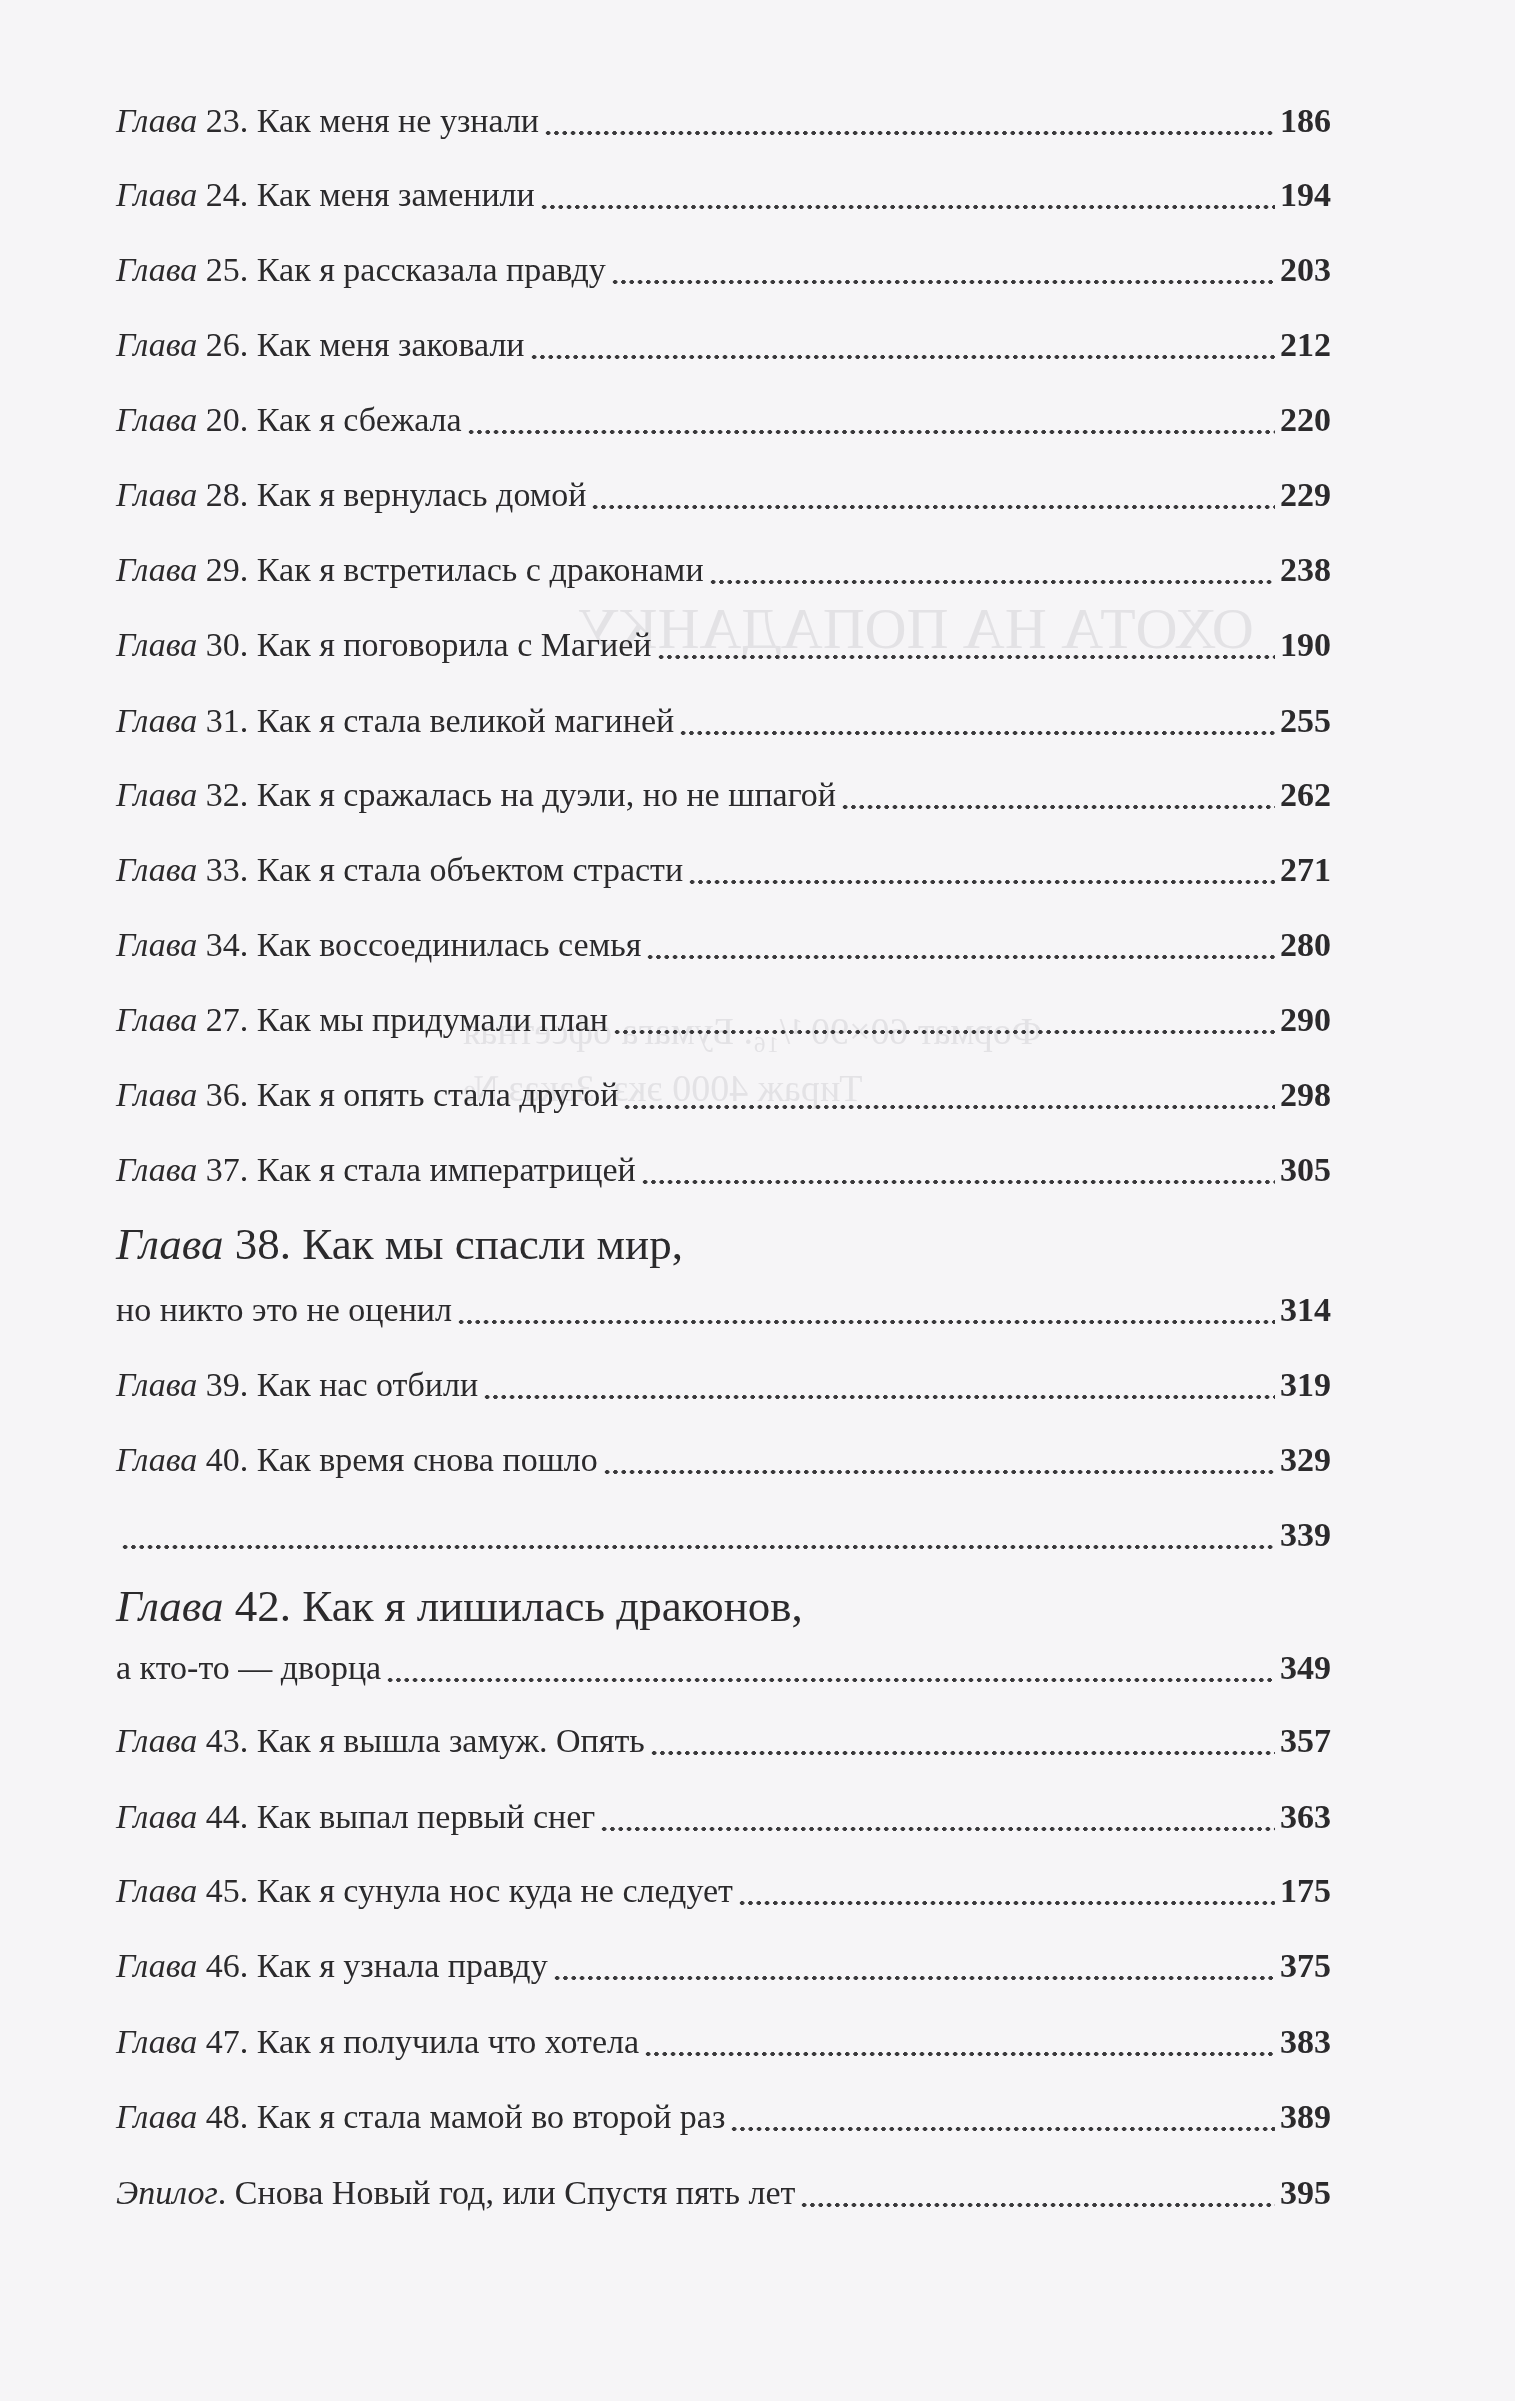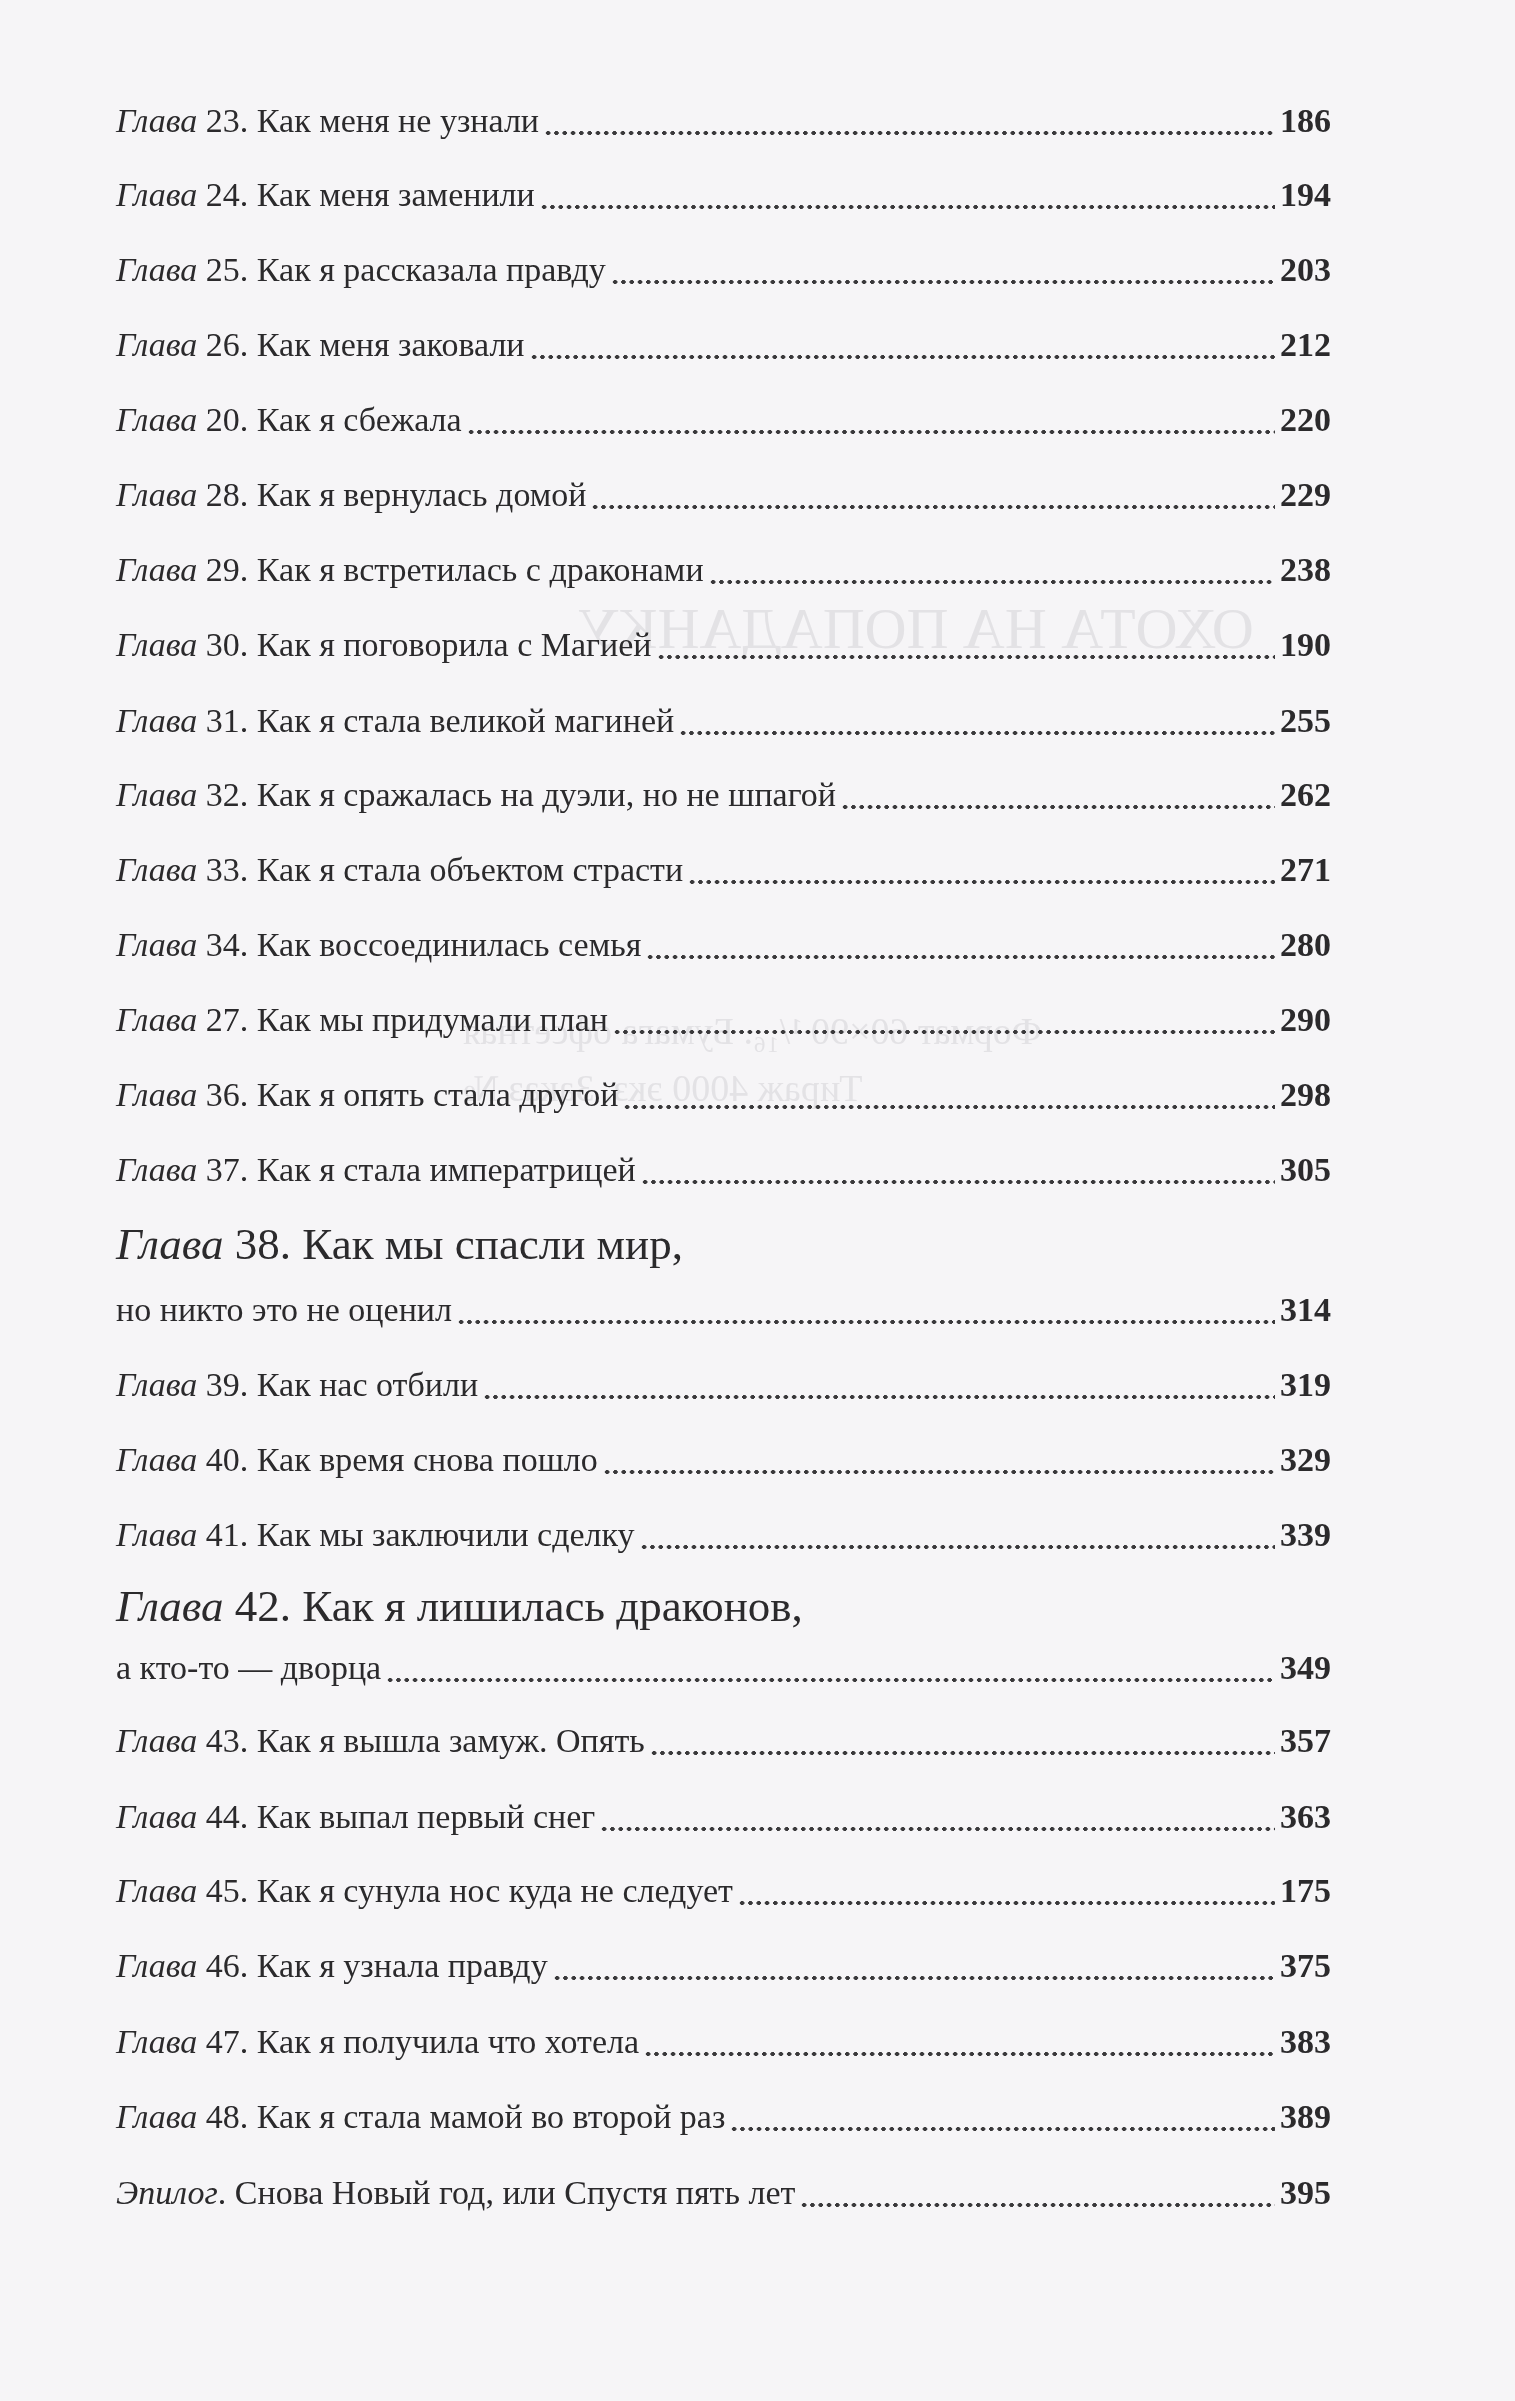--- a/index.html
+++ b/index.html
@@ -146,21 +146,20 @@
     <span class="page-num">319</span>
   </div>
 
   <div class="row" style="top:1433px">
     <span class="lead"><span class="prefix">Глава</span><span> 40. Как время снова пошло</span></span>
     <span class="dots"></span>
     <span class="page-num">329</span>
   </div>
 
   <div class="row" style="top:1508px">
-    <span class="lead"><span class="prefix">Глава</span><span> 41. Как мы заключили сделку</span></span>
     <span class="dots"></span>
     <span class="page-num">339</span>
   </div>
 
   <div class="line1" style="top:1580px">
     <span class="prefix">Глава</span><span> 42. Как я лишилась драконов,</span>
   </div>
   <div class="row" style="top:1641px">
     <span class="lead">а кто-то — дворца</span>
     <span class="dots"></span>

